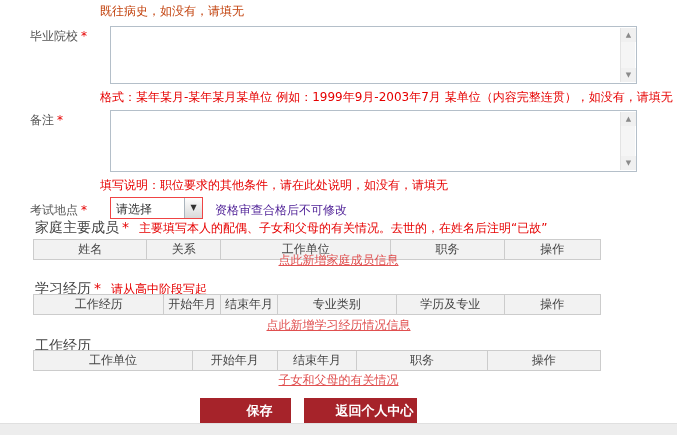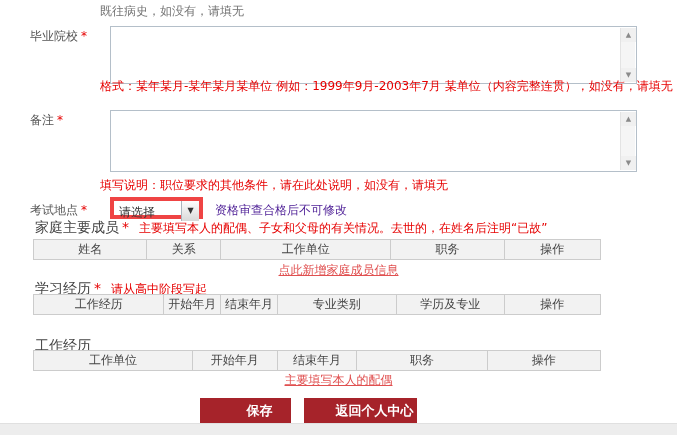--- a/index.html
+++ b/index.html
@@ -7,21 +7,21 @@
     width: 677px; height: 435px;
     background: #ffffff;
     font-family: "DejaVu Sans", "Liberation Sans", sans-serif;
     font-size: 12px; color: #333;
     overflow: hidden;
   }
   .page { position: relative; width: 677px; height: 435px; }
 
   .top-note {
     position: absolute; left: 100px; top: 3px;
-    color: #737373; font-size: 12px; white-space: nowrap;
+    color: #c2410c; font-size: 12px; white-space: nowrap;
   }
 
   .field-row { position: absolute; left: 0; width: 677px; }
   .field-label {
     position: absolute; left: 30px; top: 2px; width: 78px;
     color: #555; font-size: 12px;
   }
   .req { color: #e60000; margin-left: 3px; }
 
   .fake-textarea {
@@ -44,21 +44,21 @@
   .ta-arrow.down { bottom: 0; }
 
   .hint {
     color: #e60000; font-size: 12px; white-space: nowrap;
     position: absolute; left: 100px;
   }
 
   .fake-select {
     position: absolute; left: 110px; top: -3px;
     width: 93px; height: 22px;
-    border: 4px solid #ef4444; background: #fff;
+    border: 1px solid #ef4444; background: #fff;
   }
   .select-value {
     position: absolute; left: 5px; top: 3px; font-size: 12px; color: #333;
   }
   .select-btn {
     position: absolute; right: 0; top: 0; width: 18px; height: 20px;
     background: linear-gradient(#fdfdfd, #d9d9d9);
     border-left: 1px solid #aab4bd;
     text-align: center; line-height: 20px; font-size: 8px; color: #333;
   }
@@ -112,21 +112,21 @@
     <div class="field-label">
       <span>毕业院校</span><span class="req">*</span>
     </div>
     <div class="fake-textarea ta-1">
       <div class="ta-scrollbar">
         <div class="ta-arrow up">▲</div>
         <div class="ta-arrow down">▼</div>
       </div>
     </div>
   </div>
-  <div class="hint" style="top: 78px;">格式：某年某月-某年某月某单位 例如：1999年9月-2003年7月 某单位（内容完整连贯），如没有，请填无</div>
+  <div class="hint" style="top: 89px;">格式：某年某月-某年某月某单位 例如：1999年9月-2003年7月 某单位（内容完整连贯），如没有，请填无</div>
 
   <div class="field-row" style="top: 110px;">
     <div class="field-label">
       <span>备注</span><span class="req">*</span>
     </div>
     <div class="fake-textarea ta-2">
       <div class="ta-scrollbar">
         <div class="ta-arrow up">▲</div>
         <div class="ta-arrow down">▼</div>
       </div>
@@ -159,21 +159,21 @@
     <tbody>
         <tr>
       <th>姓名</th>
       <th>关系</th>
       <th>工作单位</th>
       <th>职务</th>
       <th>操作</th>
     </tr>
   </tbody>
     </table>
-  <div class="add-link" style="top: 262px;">
+  <div class="add-link" style="top: 252px;">
     <a>点此新增家庭成员信息</a>
   </div>
 
   <div class="section-title" style="top: 280px;">
     <span>学习经历</span><span class="req">*</span><span class="section-note">请从高中阶段写起</span>
   </div>
   <table class="grid" style="top: 294px;">
     <colgroup>
       <col style="width:23%">
         <col style="width:10%">
@@ -186,20 +186,23 @@
         <tr>
       <th>工作经历</th>
       <th>开始年月</th>
       <th>结束年月</th>
       <th>专业类别</th>
       <th>学历及专业</th>
       <th>操作</th>
     </tr>
   </tbody>
     </table>
+  <div class="add-link" style="top: 317px;">
+    <a>点此新增学习经历情况信息</a>
+  </div>
 
   <div class="section-title" style="top: 337px;">
     <span>工作经历</span>
   </div>
   <table class="grid" style="top: 350px;">
     <colgroup>
       <col style="width:28%">
         <col style="width:15%">
         <col style="width:14%">
         <col style="width:23%">
@@ -209,20 +212,20 @@
         <tr>
       <th>工作单位</th>
       <th>开始年月</th>
       <th>结束年月</th>
       <th>职务</th>
       <th>操作</th>
     </tr>
   </tbody>
     </table>
   <div class="add-link" style="top: 372px;">
-    <a>主要填写本人的配偶</a>
+    <a>子女和父母的有关情况</a>
   </div>
 
   <button class="btn btn-save">保存</button>
   <button class="btn btn-back">返回个人中心</button>
 
   <div class="footer-strip"></div>
 </div>
 
 </body></html>

